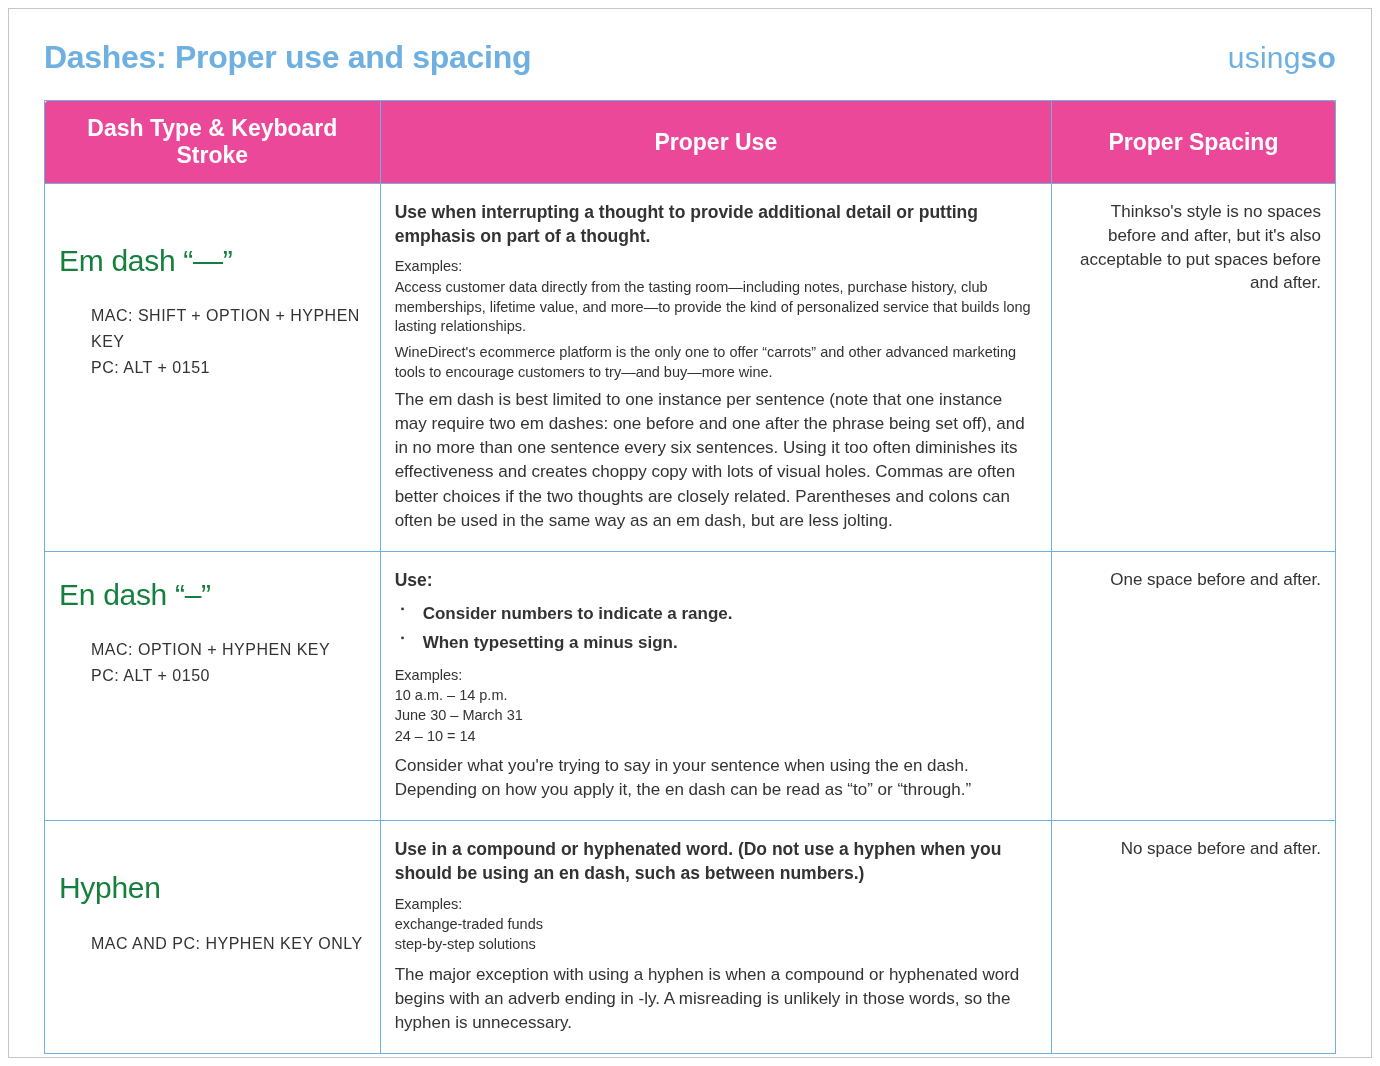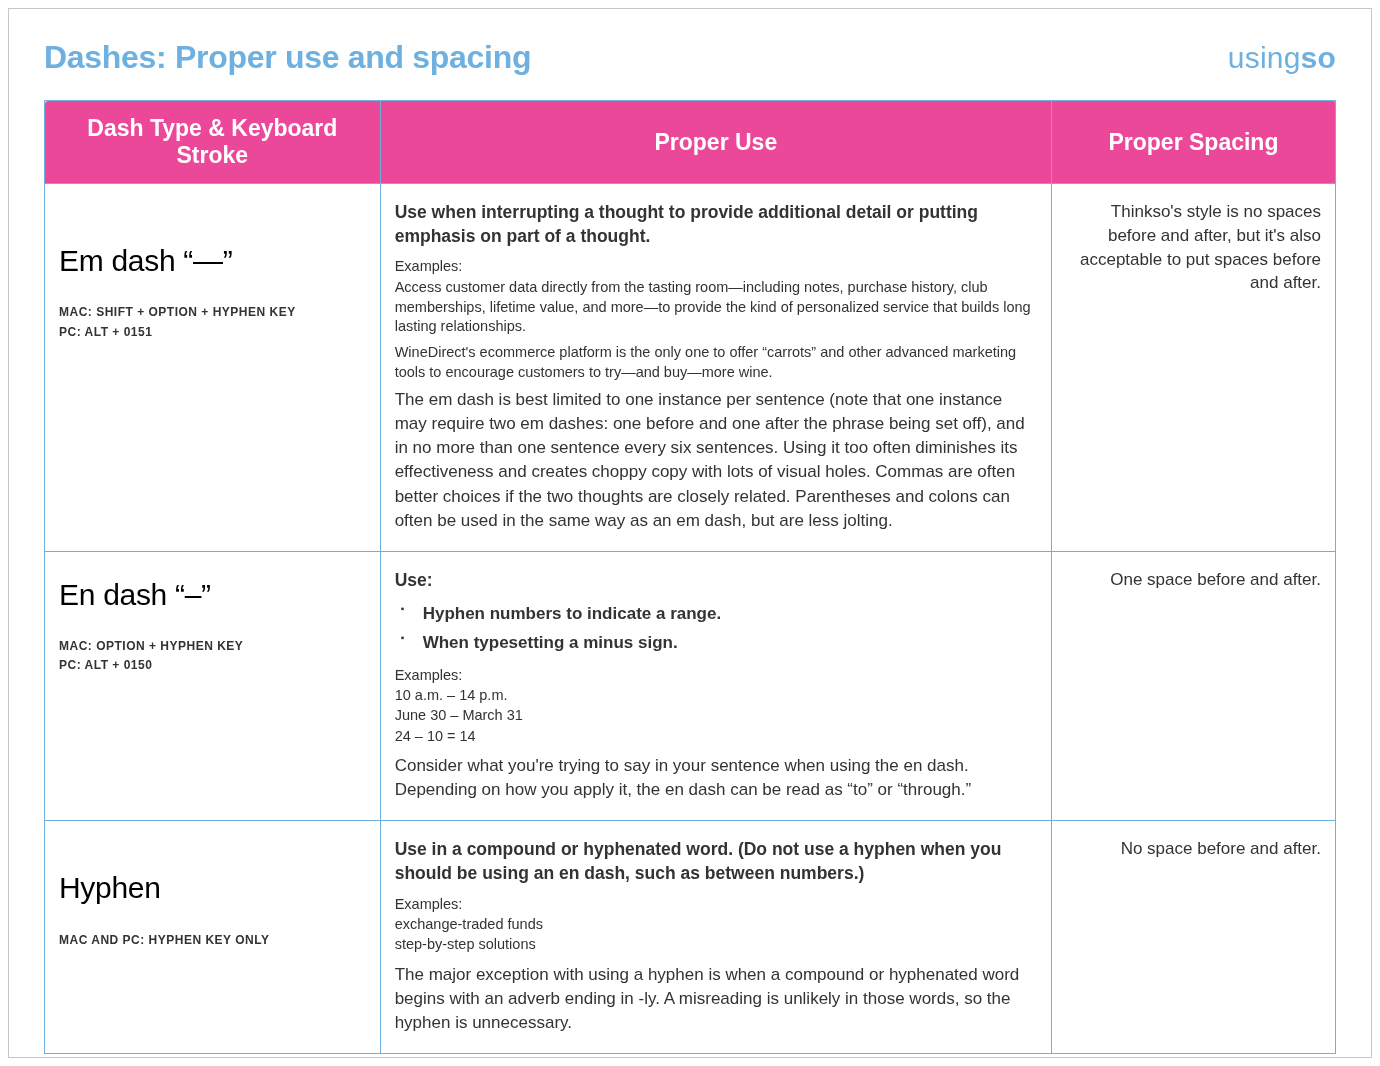--- a/index.html
+++ b/index.html
@@ -71,35 +71,36 @@
       vertical-align: top;
       font-size: 16px;
       line-height: 1.38;
       color: #333;
     }
 
     
     .dash-name {
       font-size: 30px;
       font-weight: 400;
-      color: #000000;
+      color: #15803d;
       letter-spacing: -0.3px;
       margin-bottom: 22px;
       margin-top: 40px;
     }
     .row-en .dash-name { margin-top: 6px; }
     .row-hyphen .dash-name { margin-top: 30px; }
 
     .kbd {
-      font-size: 12px;
-      font-weight: 700;
+      font-size: 16px;
+      font-weight: 400;
       letter-spacing: 0.5px;
       text-transform: uppercase;
       color: #333;
       line-height: 1.6;
+      margin-left: 32px;
     }
 
     
     .use-heading {
       font-weight: 700;
       font-size: 17.5px;
       margin-bottom: 8px;
       color: #333;
     }
 
@@ -205,21 +206,21 @@
 
       <tr class="row-en">
         <td>
           <div class="dash-name">En dash “–”</div>
           <div class="kbd">MAC: OPTION + HYPHEN KEY</div>
           <div class="kbd">PC: ALT + 0150</div>
         </td>
         <td>
           <div class="use-heading">Use:</div>
           <ul class="bullets">
-            <li>Hyphen numbers to indicate a range.</li>
+            <li>Consider numbers to indicate a range.</li>
             <li>When typesetting a minus sign.</li>
           </ul>
           <div class="small-examples">
             <div>Examples:</div>
             <div>10 a.m. – 14 p.m.</div>
             <div>June 30 – March 31</div>
             <div>24 – 10 = 14</div>
           </div>
           <div class="body-text">Consider what you're trying to say in your sentence when using the en dash. Depending on how you apply it, the en dash can be read as “to” or “through.”</div>
         </td>

